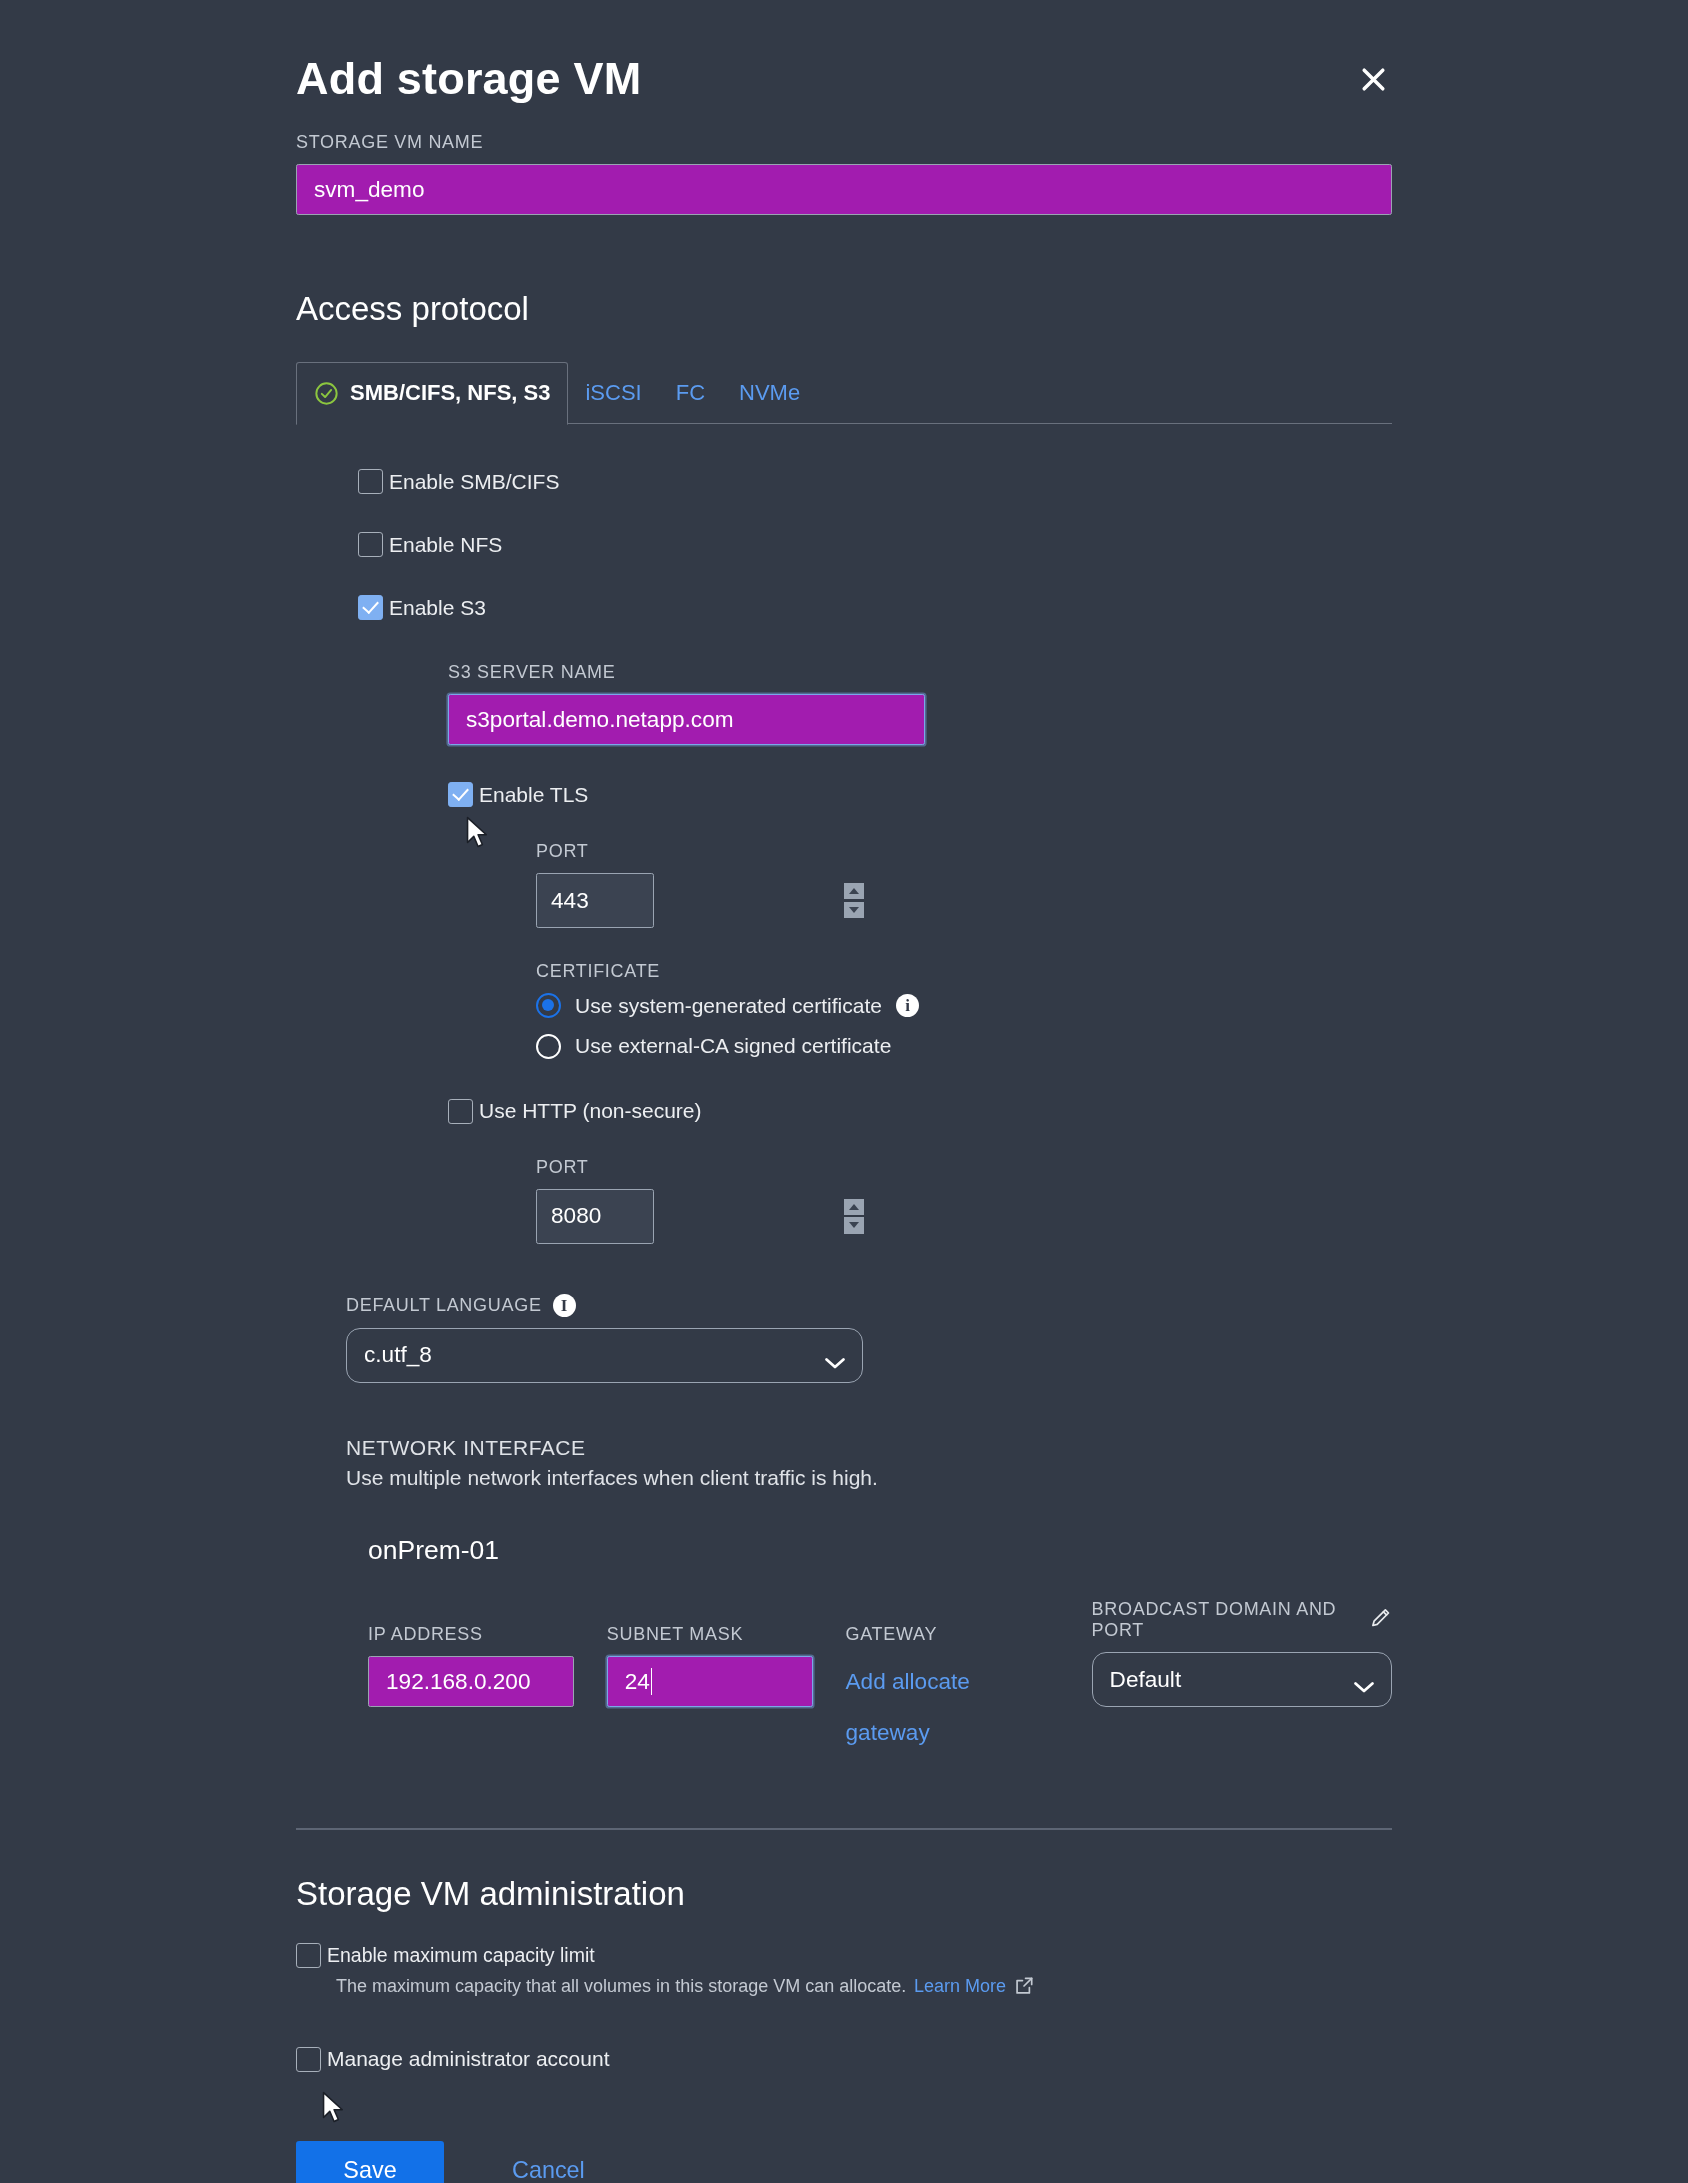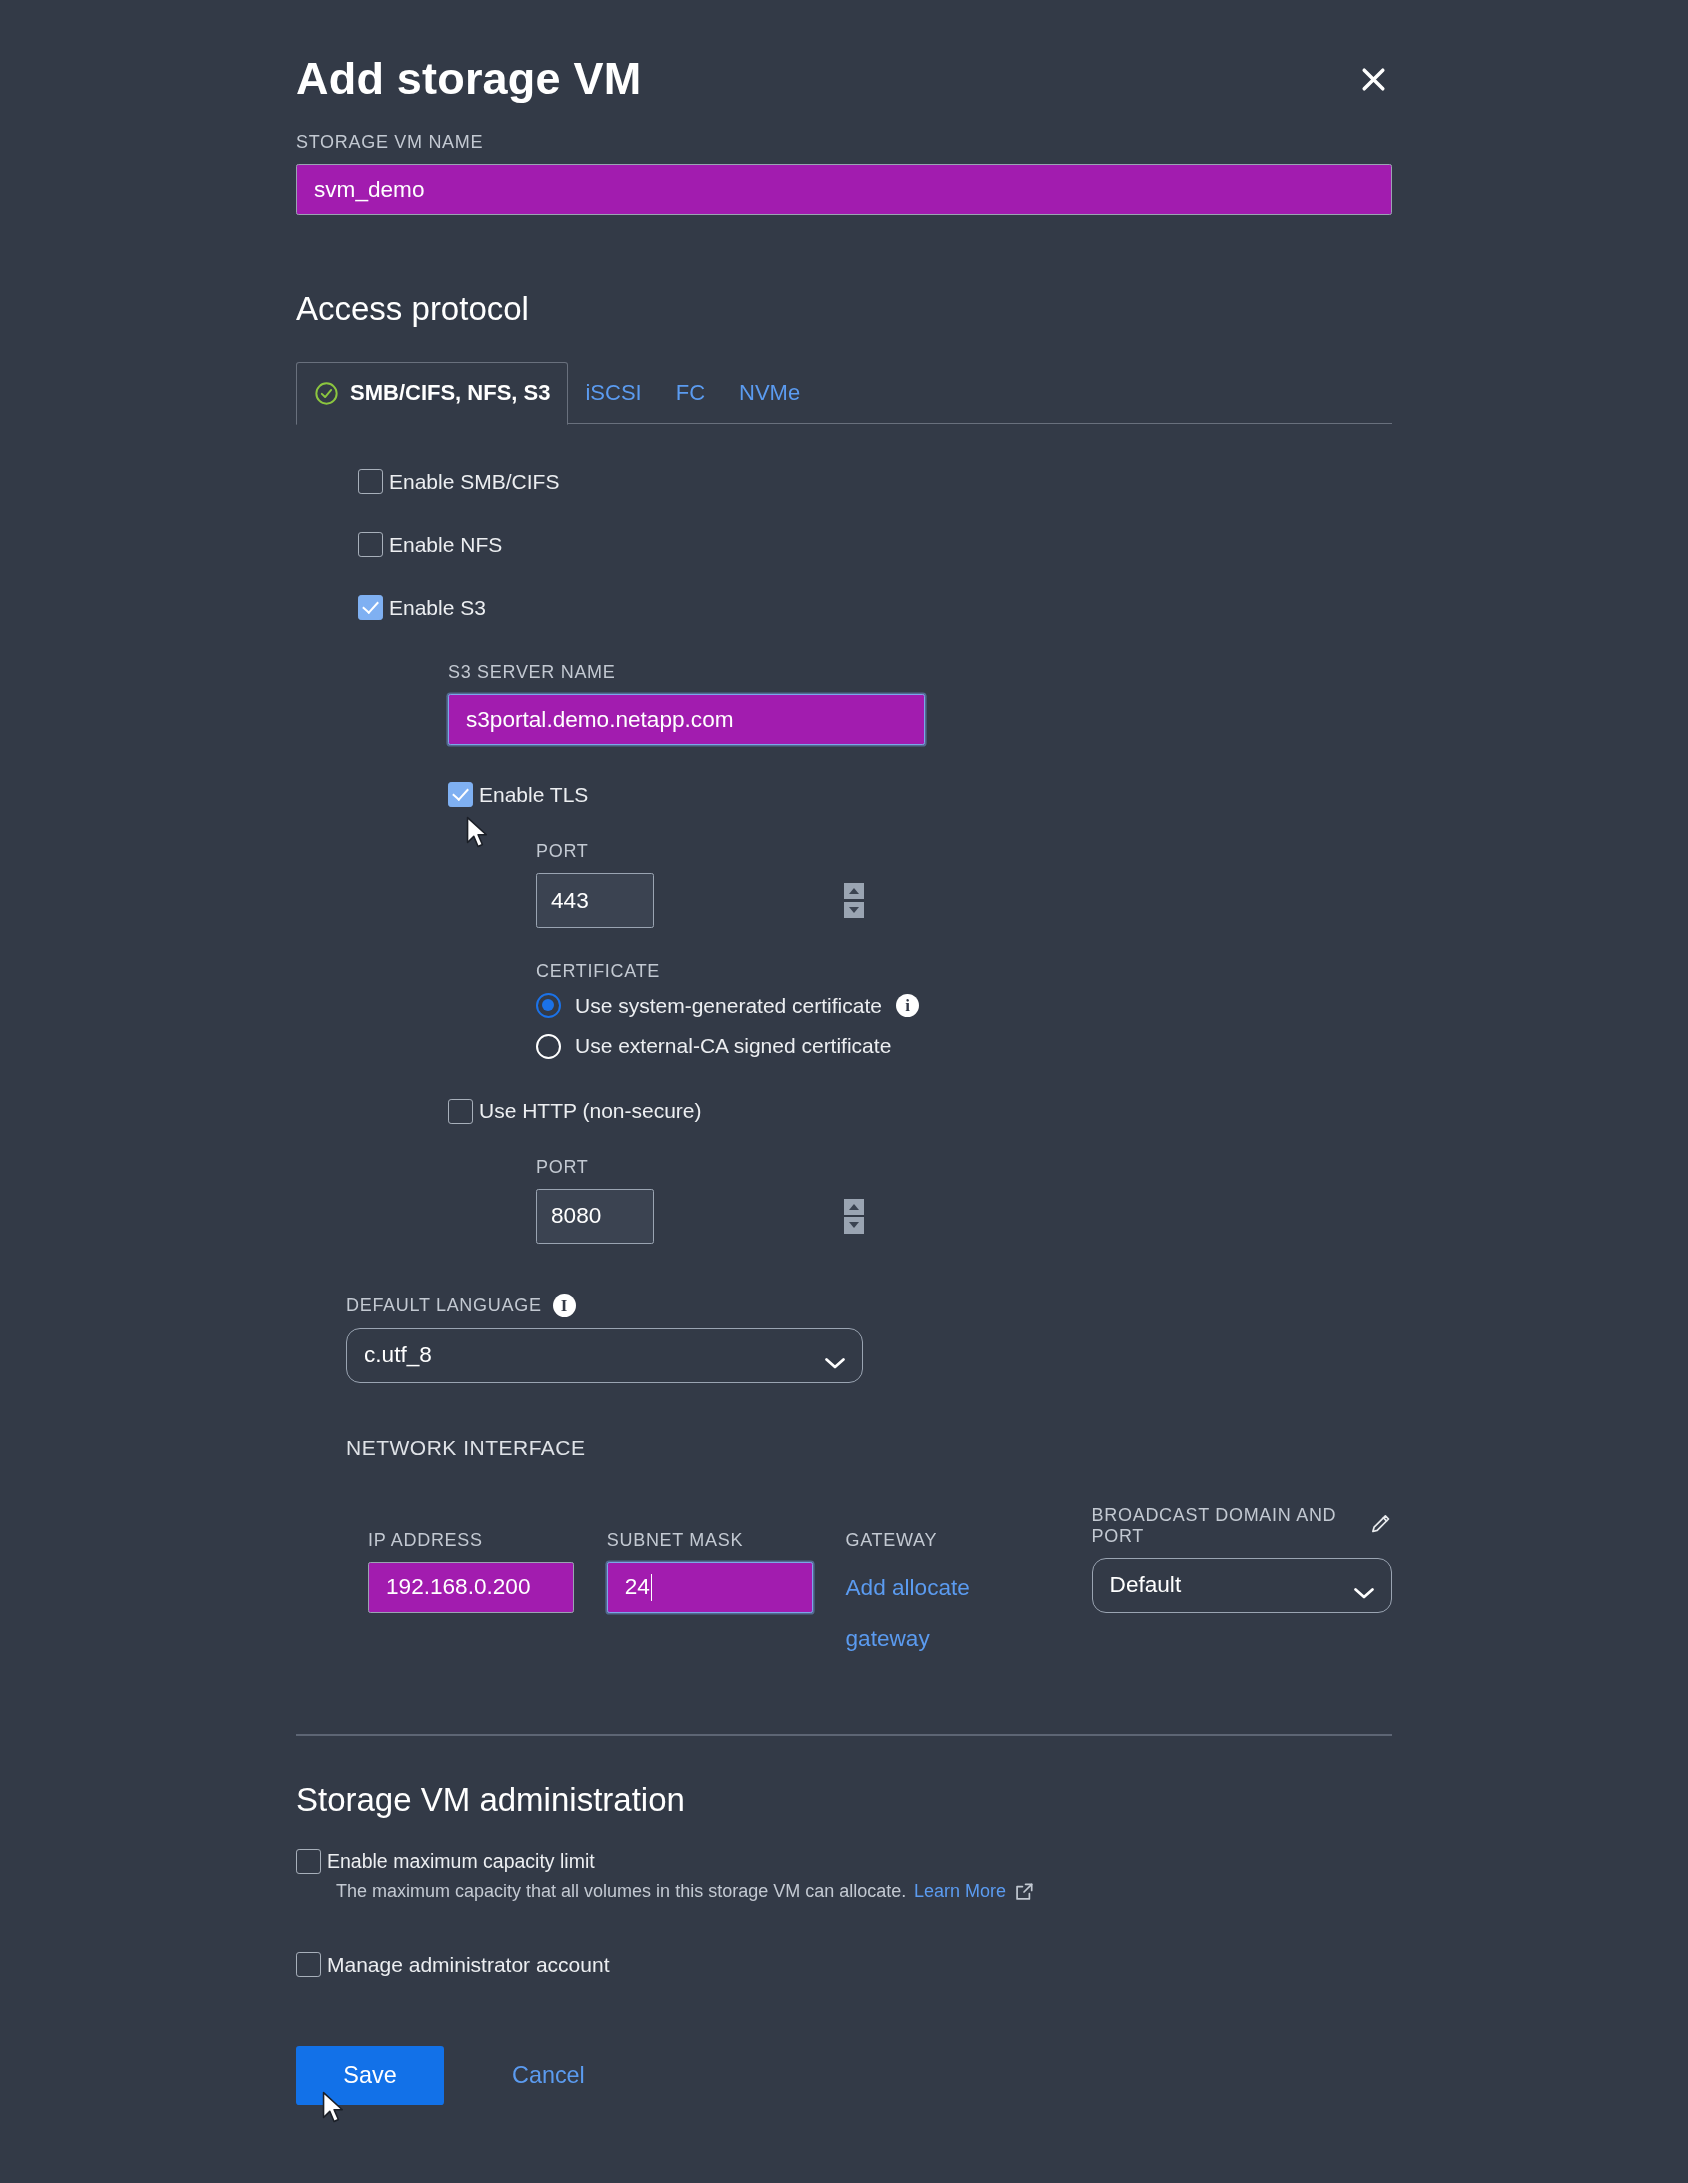--- a/index.html
+++ b/index.html
@@ -405,22 +405,24 @@
         <span class="chev">
           <svg width="20" height="12.5" viewBox="0 0 26 16" aria-hidden="true">
             <path d="M2 3 L13 13 L24 3" fill="none" stroke="#ffffff" stroke-width="3.5" stroke-linecap="round" stroke-linejoin="round"></path>
           </svg>
         </span>
       </div>
     </div>
 
     <div style="margin-top:53px; padding-left:50px;">
       <div style="font-size:21px; color:#dfe2e7; letter-spacing:0.5px;">NETWORK INTERFACE</div>
+      <div class="hint" style="margin-top:6.2px;">Use multiple network interfaces when client traffic is high.</div>
 
       <div style="margin-top:45px; padding-left:22px;">
+        <div style="font-size:26.5px; color:#ffffff;">onPrem-01</div>
 
         <div style="display:flex; gap:33px; margin-top:33px; align-items:flex-end;">
 
           <div style="width:226px;">
             <div class="field-label">IP ADDRESS</div>
             <input class="text-input" readonly="" value="192.168.0.200" style="">
           </div>
 
           <div style="width:226px;">
             <div class="field-label">SUBNET MASK</div>

